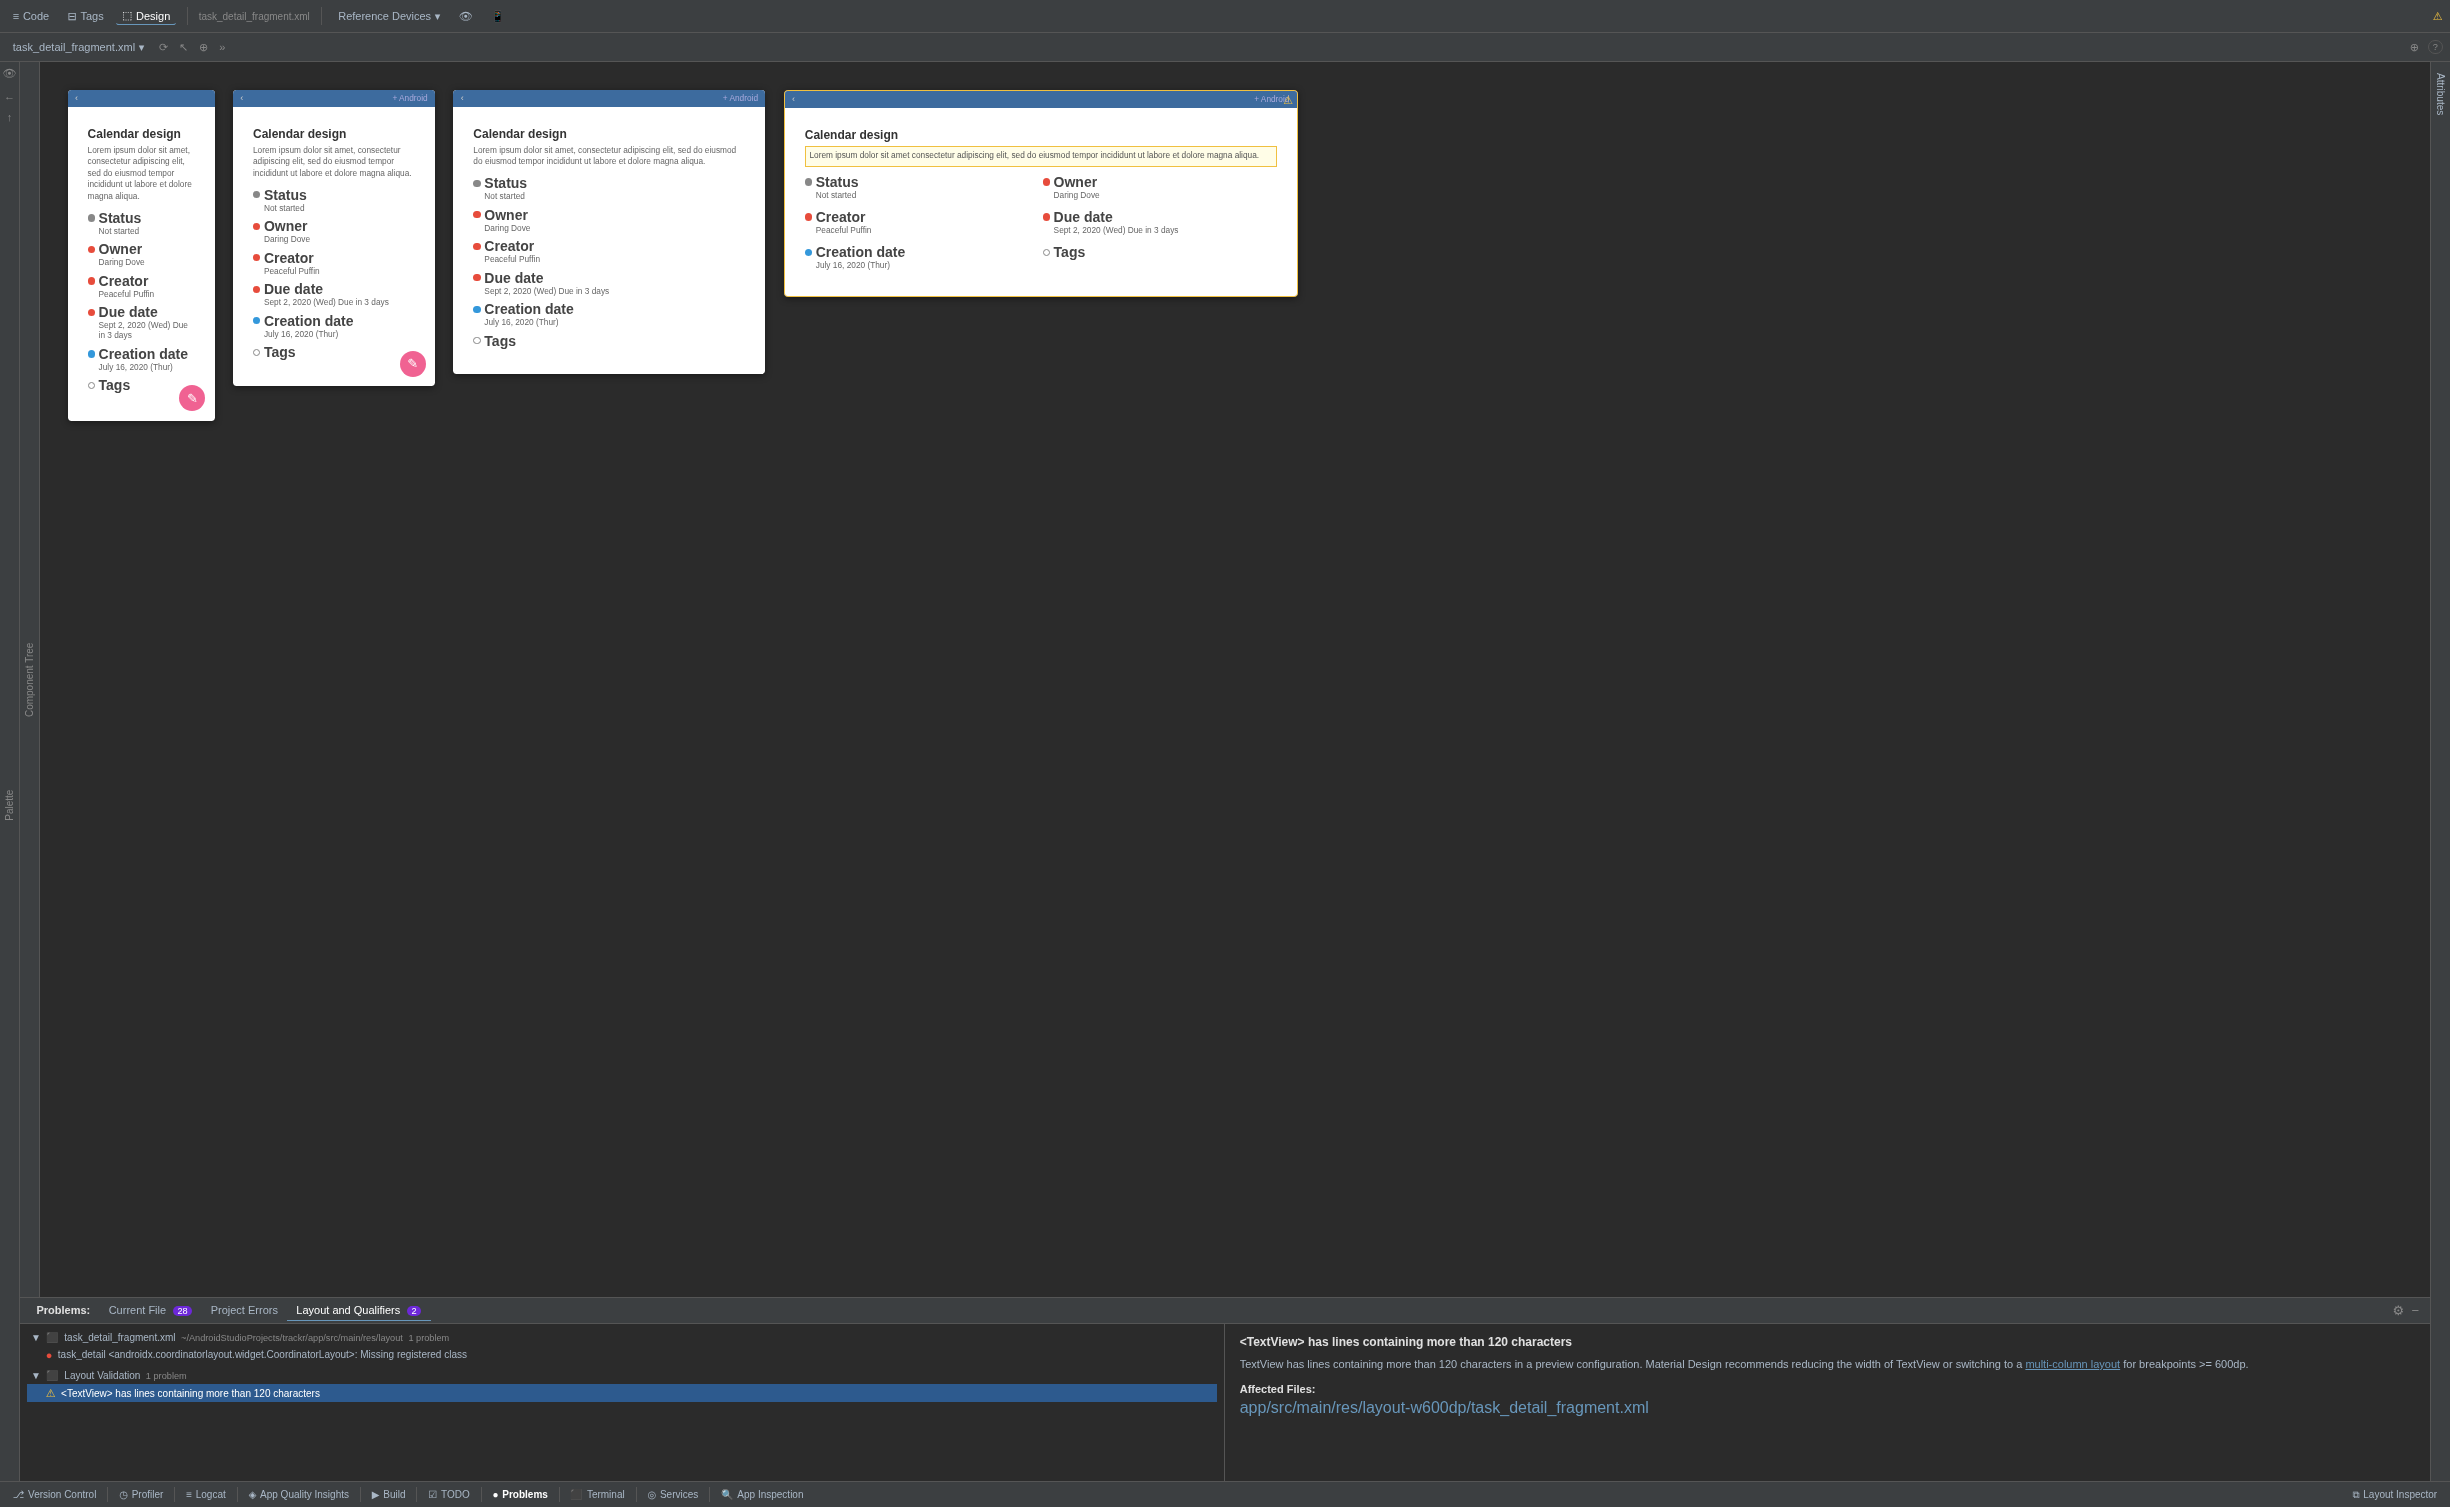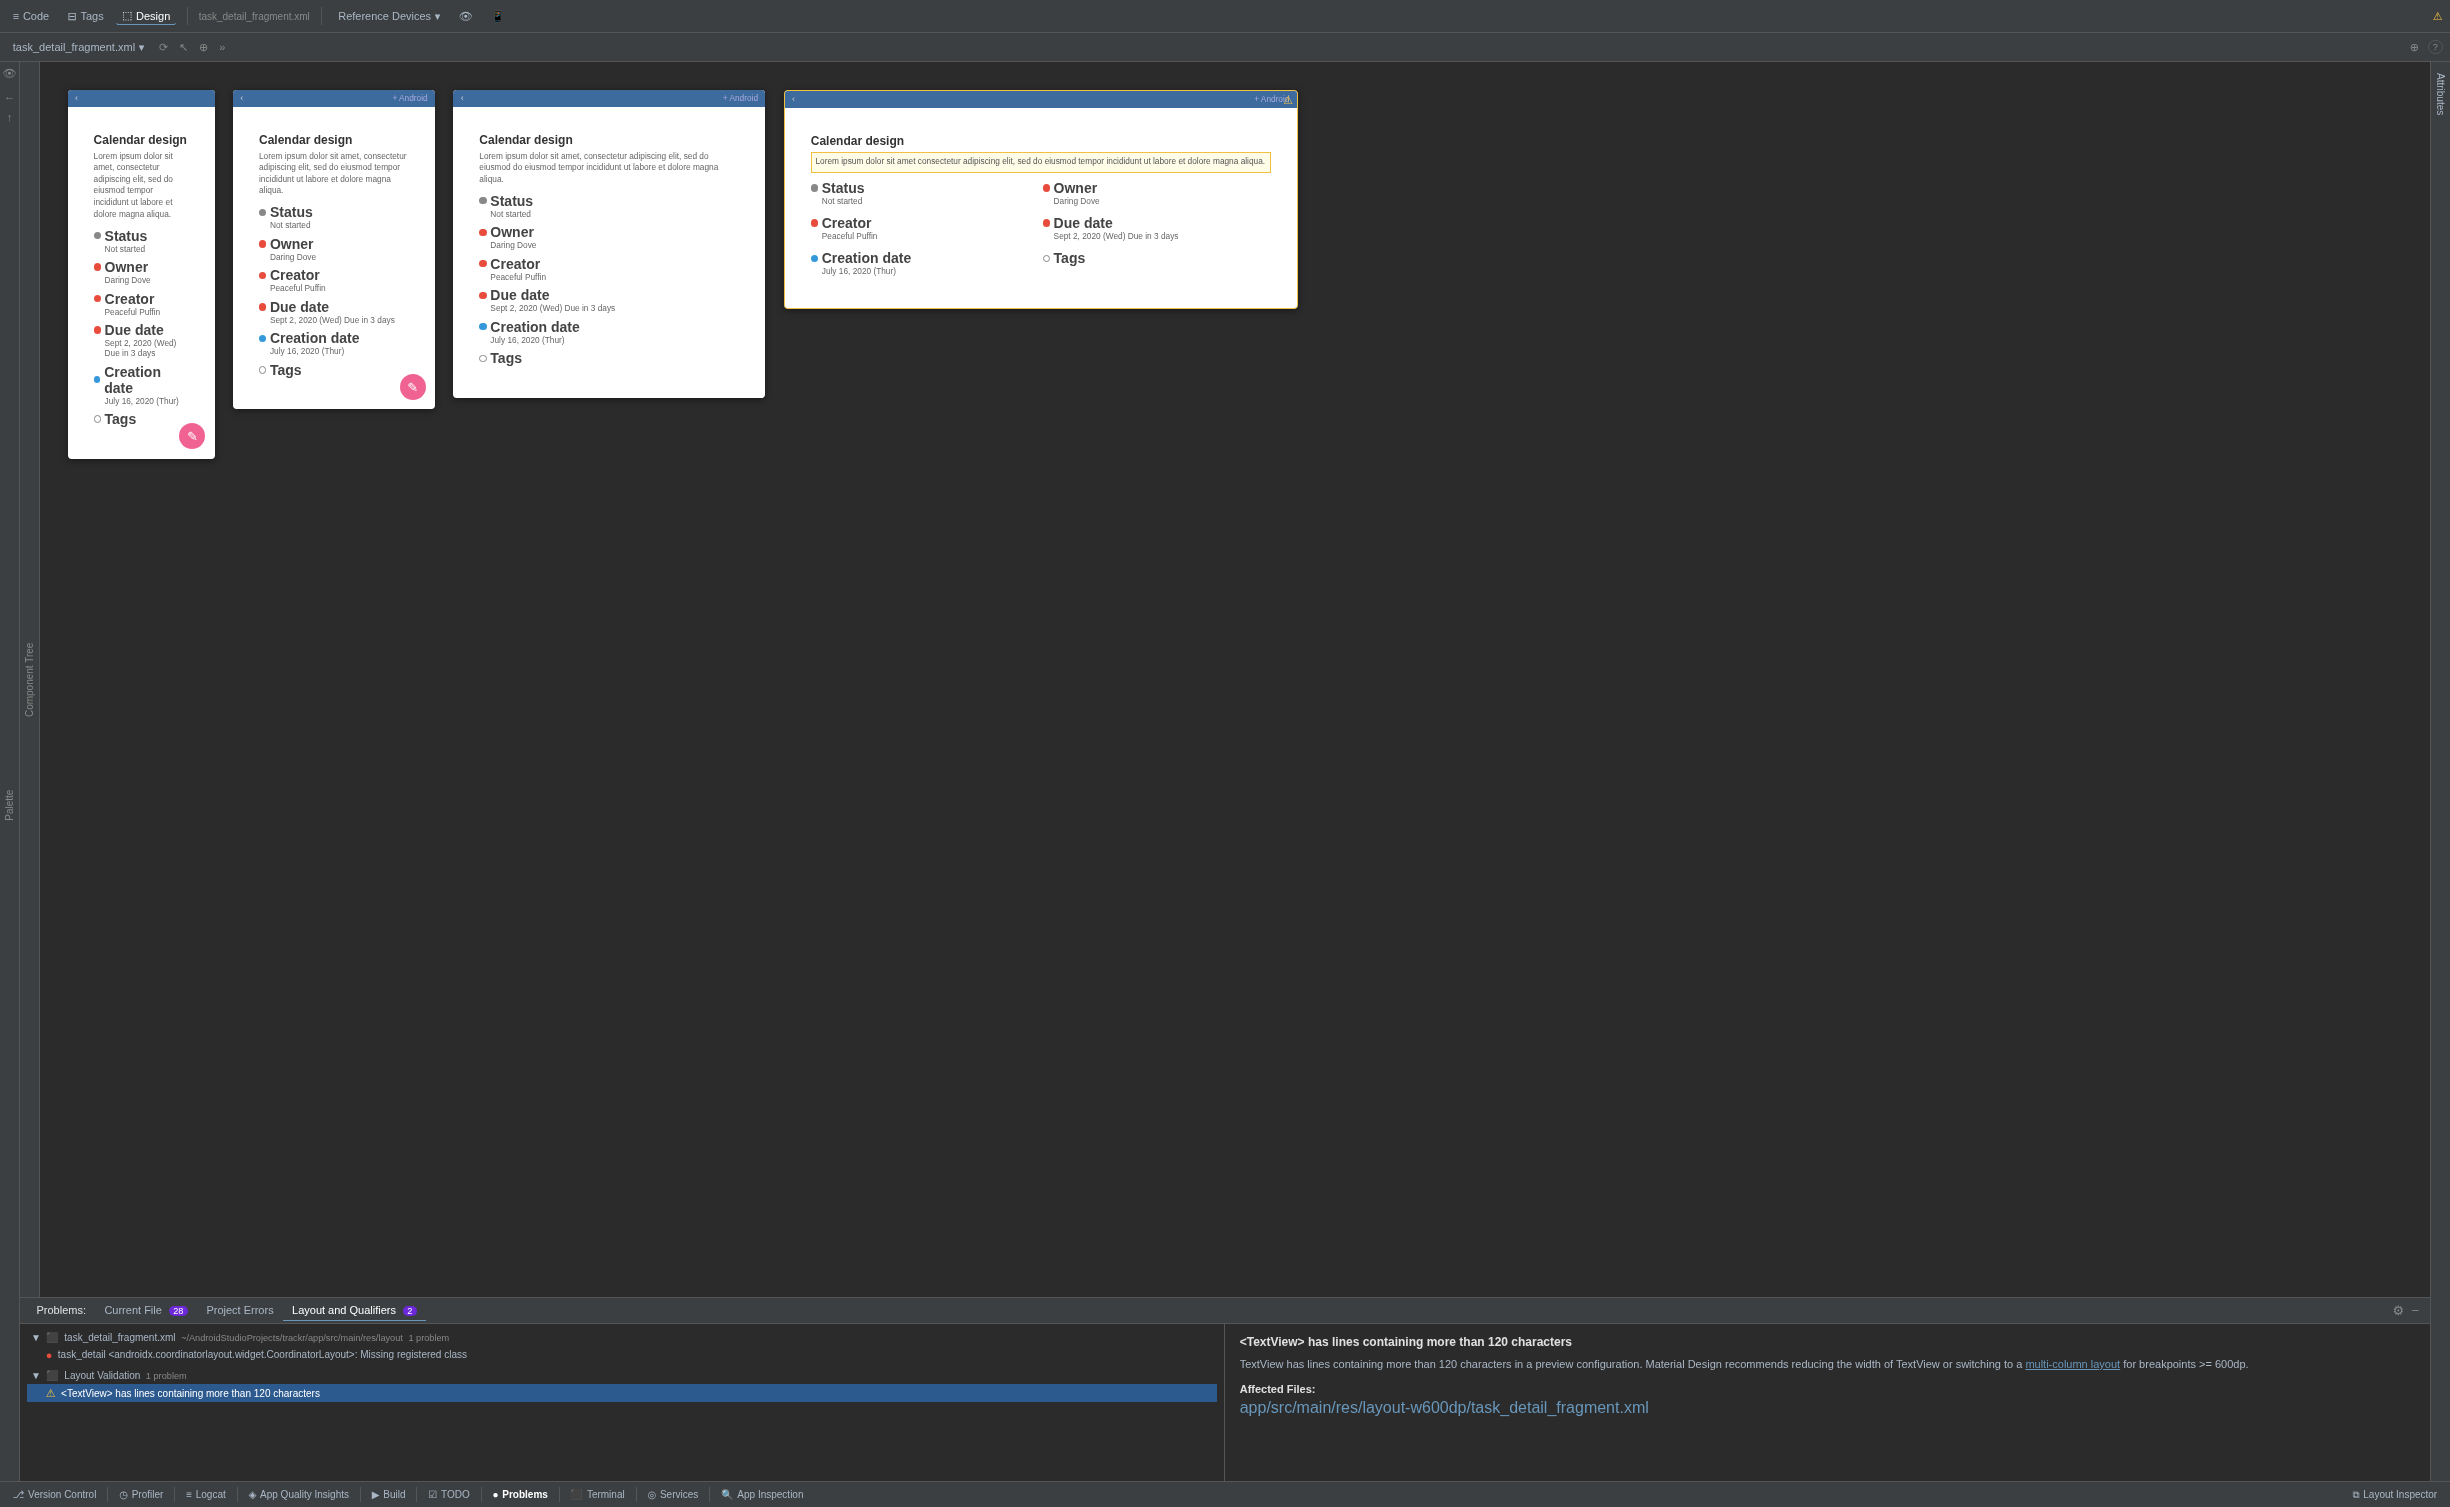--- a/index.html
+++ b/index.html
@@ -38,21 +38,21 @@
       display: flex; flex-wrap: wrap; gap: 18.4px; align-items: flex-start; padding: 9.2px;
     }
     .preview-card {
       background: #fff; border-radius: 3.7px; box-shadow: 0 1.8px 7.3px rgba(0,0,0,0.4); position: relative; overflow: hidden;
     }
     .preview-card .card-header {
       background: #3d6b9e; color: #fff; font-size: 9.2px; padding: 3.7px 7.3px; display: flex; align-items: center; justify-content: space-between;
     }
     .preview-card .card-header .back-arrow { color: #ccc; cursor: pointer; }
     .preview-card .card-header .device-label { font-size: 8.3px; color: #aad; }
-    .card-body { padding: 26px; color: #333; }
+    .card-body { padding: 20px; color: #333; }
     .card-title { font-size: 12px; font-weight: bold; margin-bottom: 3.7px; }
     .card-desc { font-size: 8.3px; color: #666; margin-bottom: 7.3px; line-height: 1.4; }
     .card-field { margin-bottom: 5.5px; }
     .card-field-label { font-size: 14px; font-weight: bold; color: #444; display: flex; align-items: center; gap: 3.7px; }
     .card-field-value { font-size: 8.3px; color: #666; margin-left: 11px; }
     .field-icon { width: 7.3px; height: 7.3px; border-radius: 50%; display: inline-block; }
     .field-icon.red { background: #e74c3c; }
     .field-icon.blue { background: #3498db; }
     .field-icon.gray { background: #888; }
     .fab-btn {
@@ -420,21 +420,21 @@
               </div>
             </div>
           </div>
 
         </div>
       </div>
     </div>
 
     <div class="problems-panel">
       <div class="problems-tabs">
-        <span class="problems-tab" style="font-weight:normal;color:#e0e0e0;">Problems:</span>
+        <span class="problems-tab" style="font-weight:bold;color:#e0e0e0;">Problems:</span>
         <span class="problems-tab">
           Current File <span class="badge">28</span>
         </span>
         <span class="problems-tab">Project Errors</span>
         <span class="problems-tab active">
           Layout and Qualifiers <span class="badge">2</span>
         </span>
         <span class="problems-settings">⚙</span>
         <span class="problems-minimize">−</span>
       </div>

